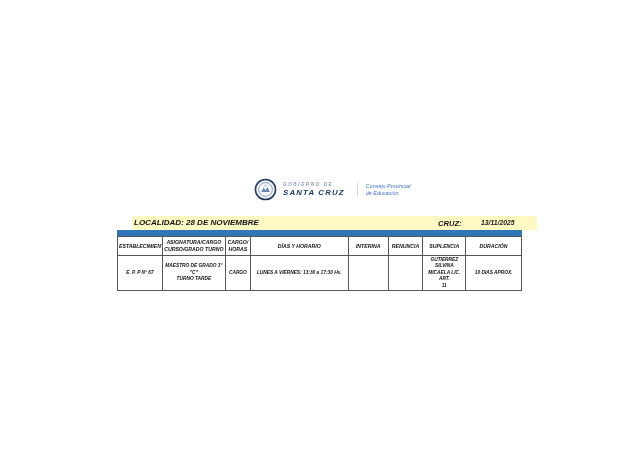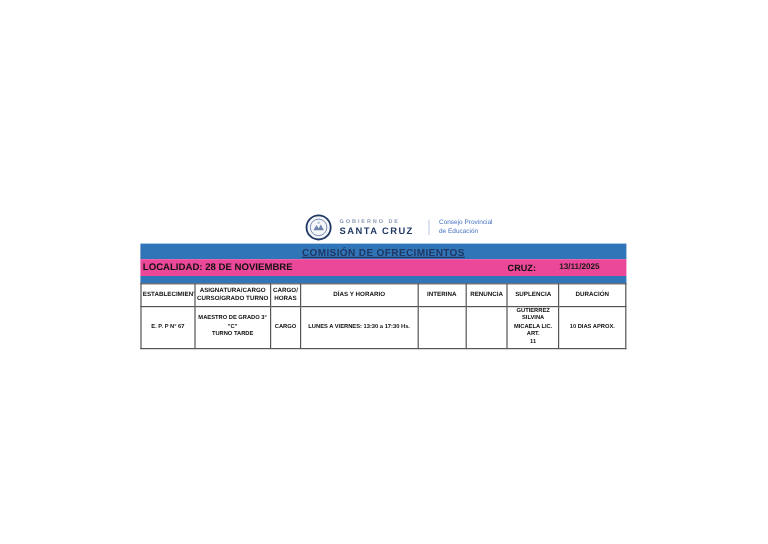--- a/index.html
+++ b/index.html
@@ -4,20 +4,21 @@
 <style>
   * { margin: 0; padding: 0; box-sizing: border-box; }
   html, body { background: #ffffff; }
   body { font-family: "Liberation Sans", sans-serif; }
   .page {
     position: relative;
     width: 640px;
     height: 453px;
     background: #ffffff;
     overflow: hidden;
+    font-style: italic;
   }
 
   
   .logo-row {
     position: absolute;
     left: 254px;
     top: 177px;
     height: 25px;
     display: flex;
     align-items: center;
@@ -76,25 +77,25 @@
     font-weight: bold;
     color: #1f3864;
     text-decoration: underline;
     letter-spacing: 0.3px;
     white-space: nowrap;
   }
 
   
   .meta-row {
     position: absolute;
-    left: 117px;
+    left: 132px;
     top: 216px;
     width: 405px;
     height: 14px;
-    background: #ec4899;
+    background: #fef9c3;
   }
   .localidad {
     position: absolute;
     left: 2px;
     top: 2px;
     font-size: 8px;
     font-weight: bold;
     color: #111111;
     white-space: nowrap;
   }
@@ -175,23 +176,20 @@
     <div class="gov-block">
       <div class="gov-small">GOBIERNO DE</div>
       <div class="gov-big">SANTA CRUZ</div>
     </div>
     <div class="org-block">
       <div class="org-line">Consejo Provincial</div>
       <div class="org-line">de Educación</div>
     </div>
   </div>
 
-  <div class="title-bar">
-    <span class="title-text">COMISIÓN DE OFRECIMIENTOS</span>
-  </div>
 
   <div class="meta-row">
     <span class="localidad">LOCALIDAD: 28 DE NOVIEMBRE</span>
     <span class="fecha-label">CRUZ:</span>
     <span class="fecha-value">13/11/2025</span>
   </div>
 
   <div class="table-strip"></div>
 
   <table class="offer-table">

